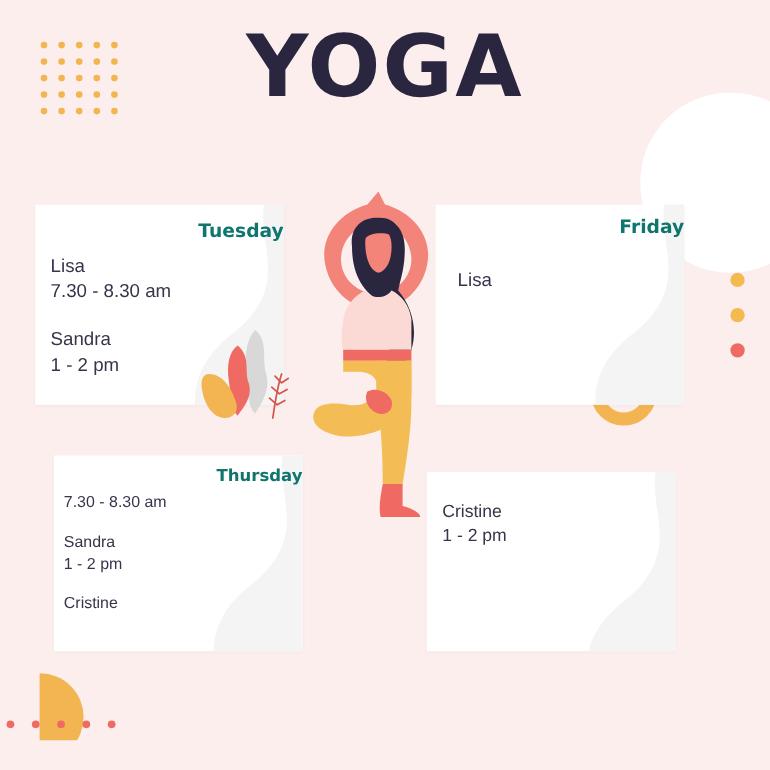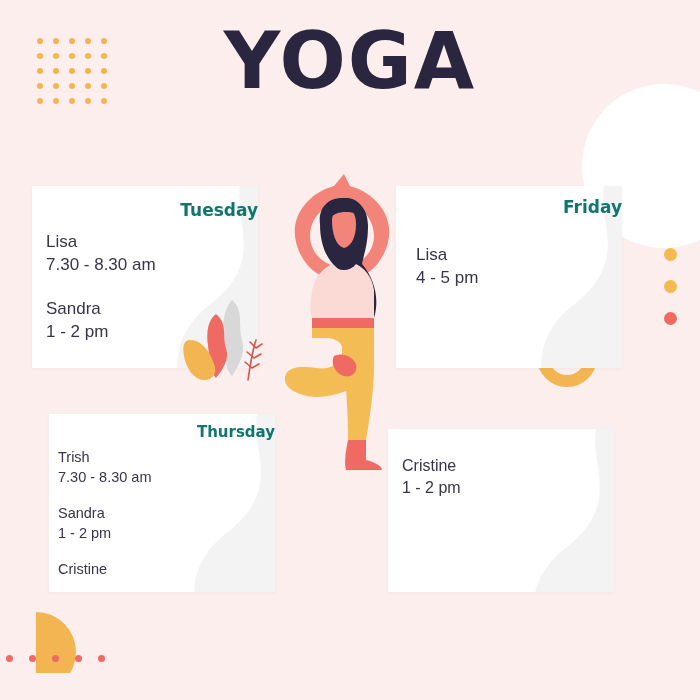--- a/index.html
+++ b/index.html
@@ -185,35 +185,33 @@
 
   <div class="card" id="card-wednesday">
     <svg class="swoosh" viewBox="0 0 150 260">
       <path d="M130 -10 C 60 40, 150 90, 70 150 C 10 200, 60 250, 40 275 L 160 275 L 160 -10 Z" fill="#f2f2f2"></path>
     </svg>
     <div class="inner">
       <div class="day">Friday</div>
       <div class="slots">
         <div class="slot">
           <div class="slot-name">Lisa</div>
-          <div class="slot-time">4 - 5 pm</div>
         </div>
       </div>
     </div>
   </div>
 
   <div class="card" id="card-thursday">
     <svg class="swoosh" viewBox="0 0 150 260">
       <path d="M130 -10 C 60 40, 150 90, 70 150 C 10 200, 60 250, 40 275 L 160 275 L 160 -10 Z" fill="#f2f2f2"></path>
     </svg>
     <div class="inner">
       <div class="day">Thursday</div>
       <div class="slots">
         <div class="slot">
-          <div class="slot-name">Trish</div>
           <div class="slot-time">7.30 - 8.30 am</div>
         </div>
         <div class="slot">
           <div class="slot-name">Sandra</div>
           <div class="slot-time">1 - 2 pm</div>
         </div>
         <div class="slot">
           <div class="slot-name">Cristine</div>
         </div>
       </div>

